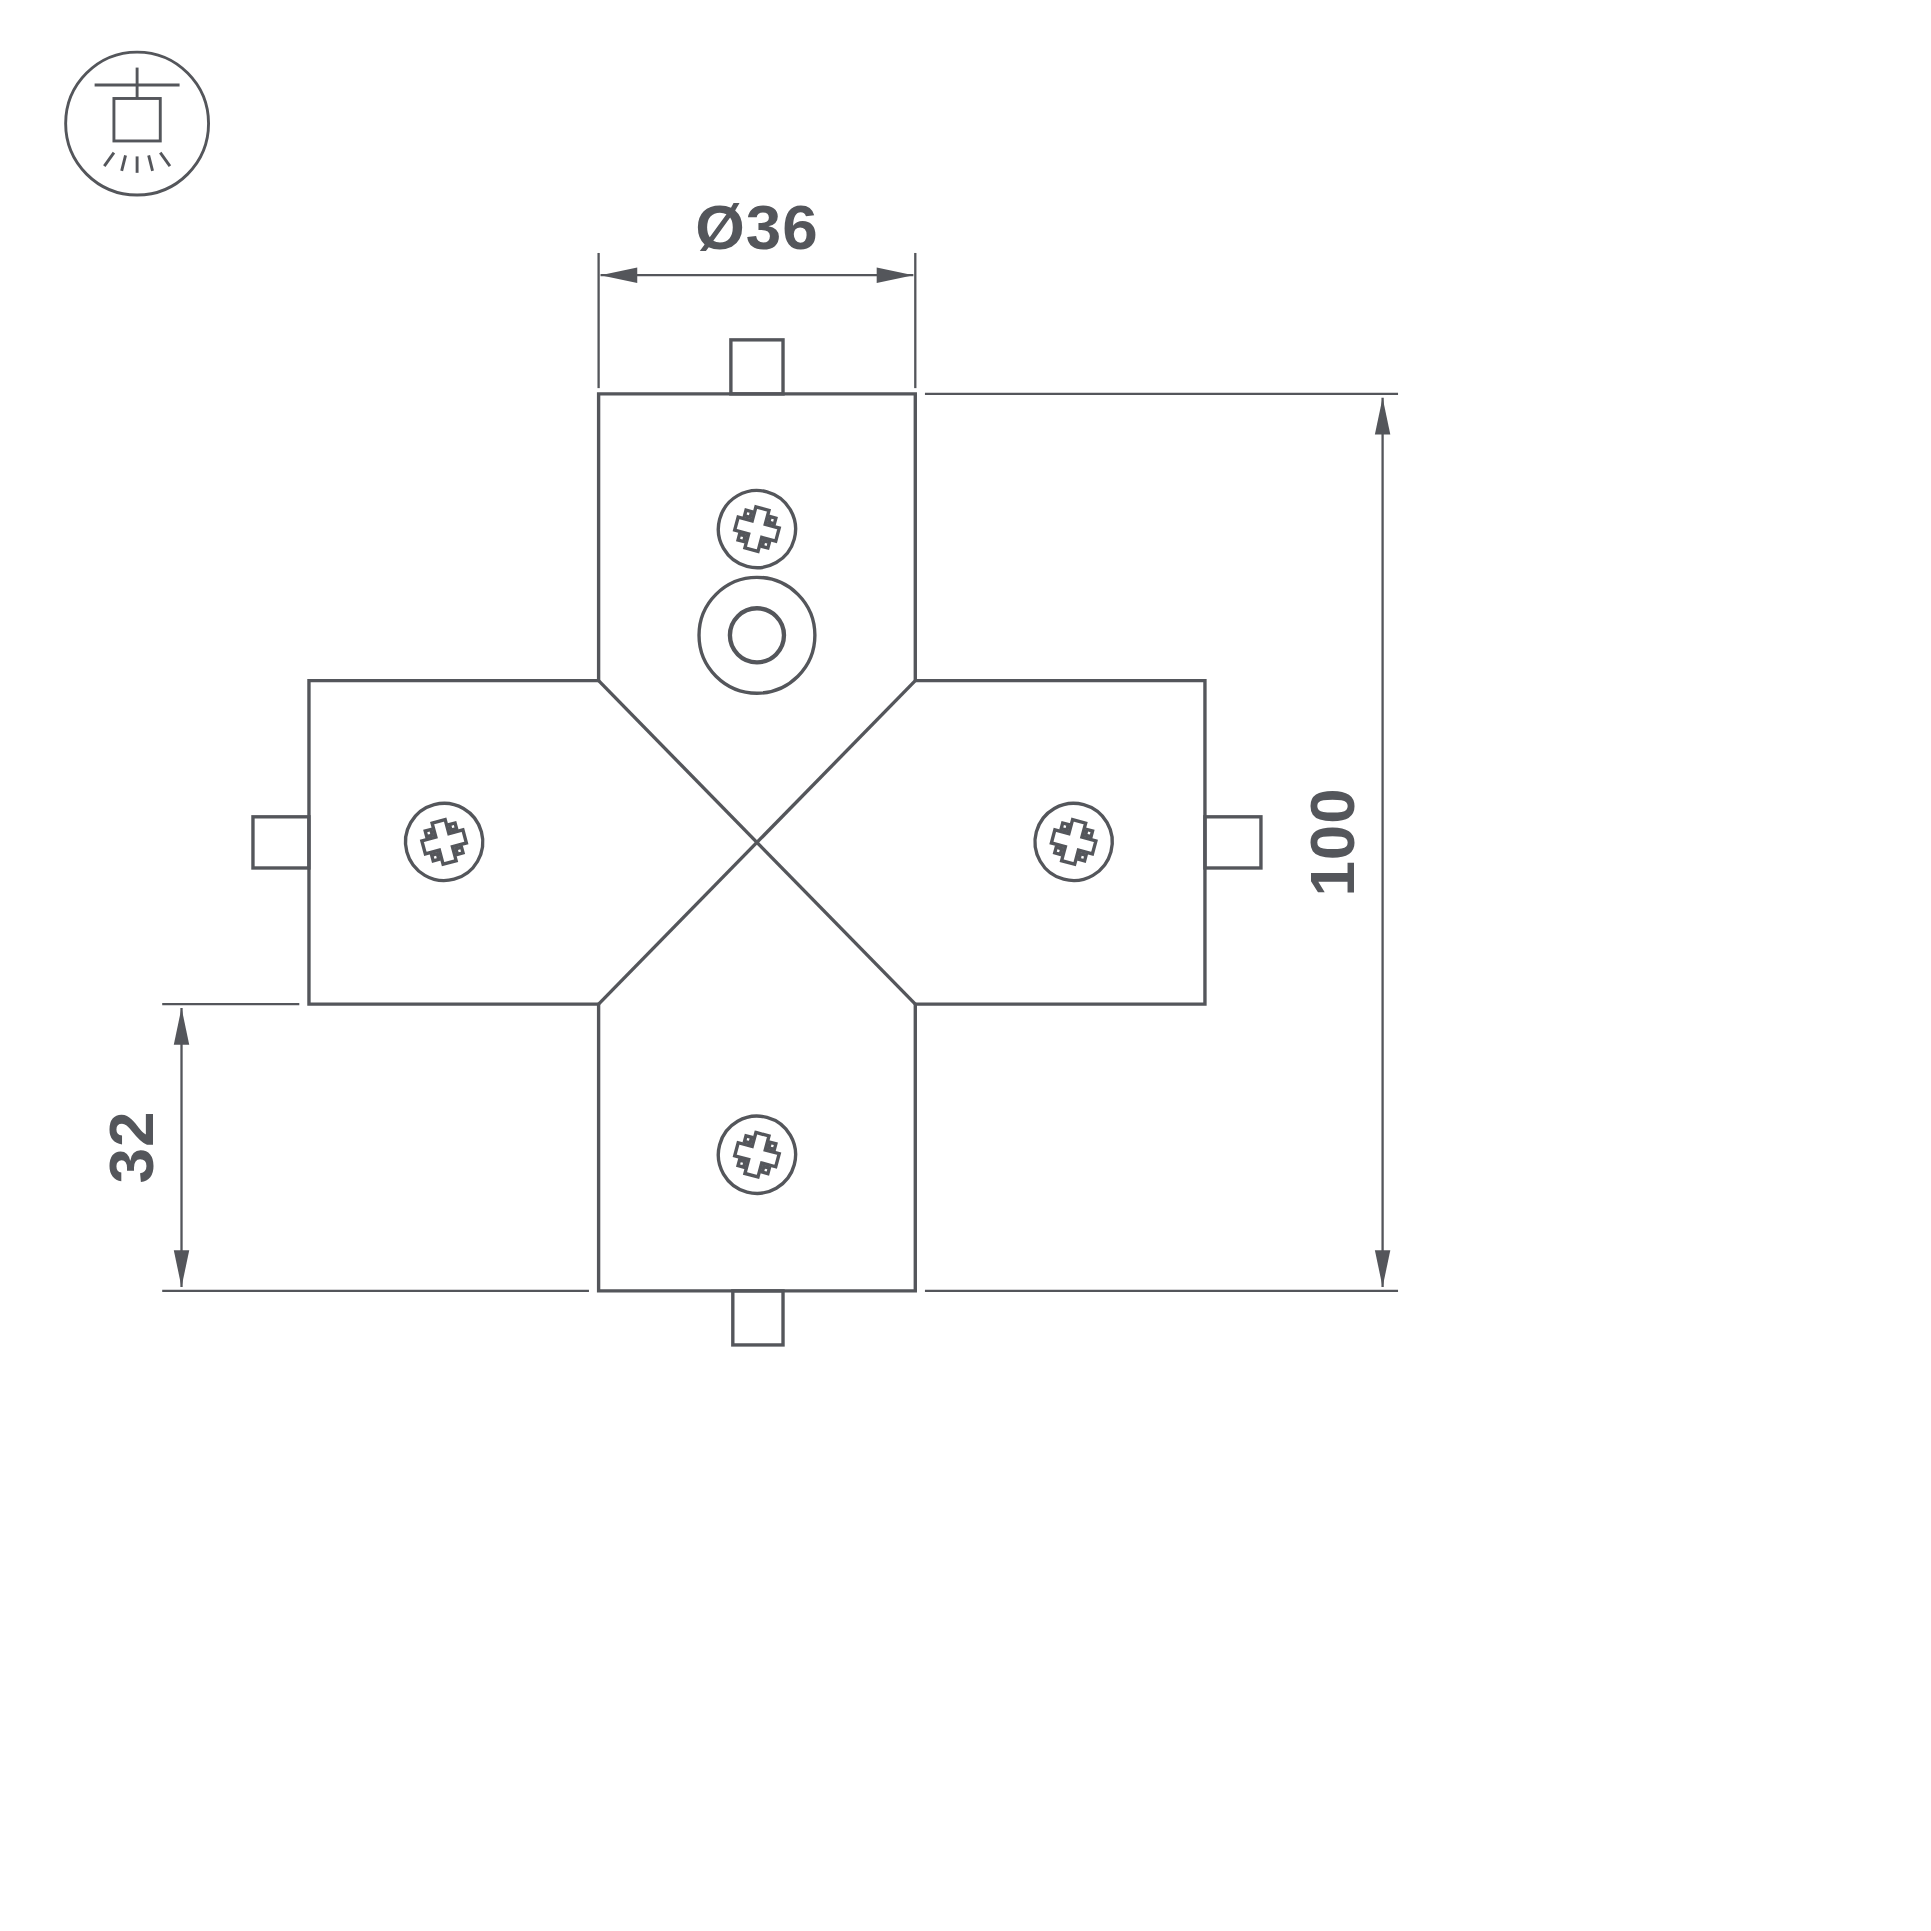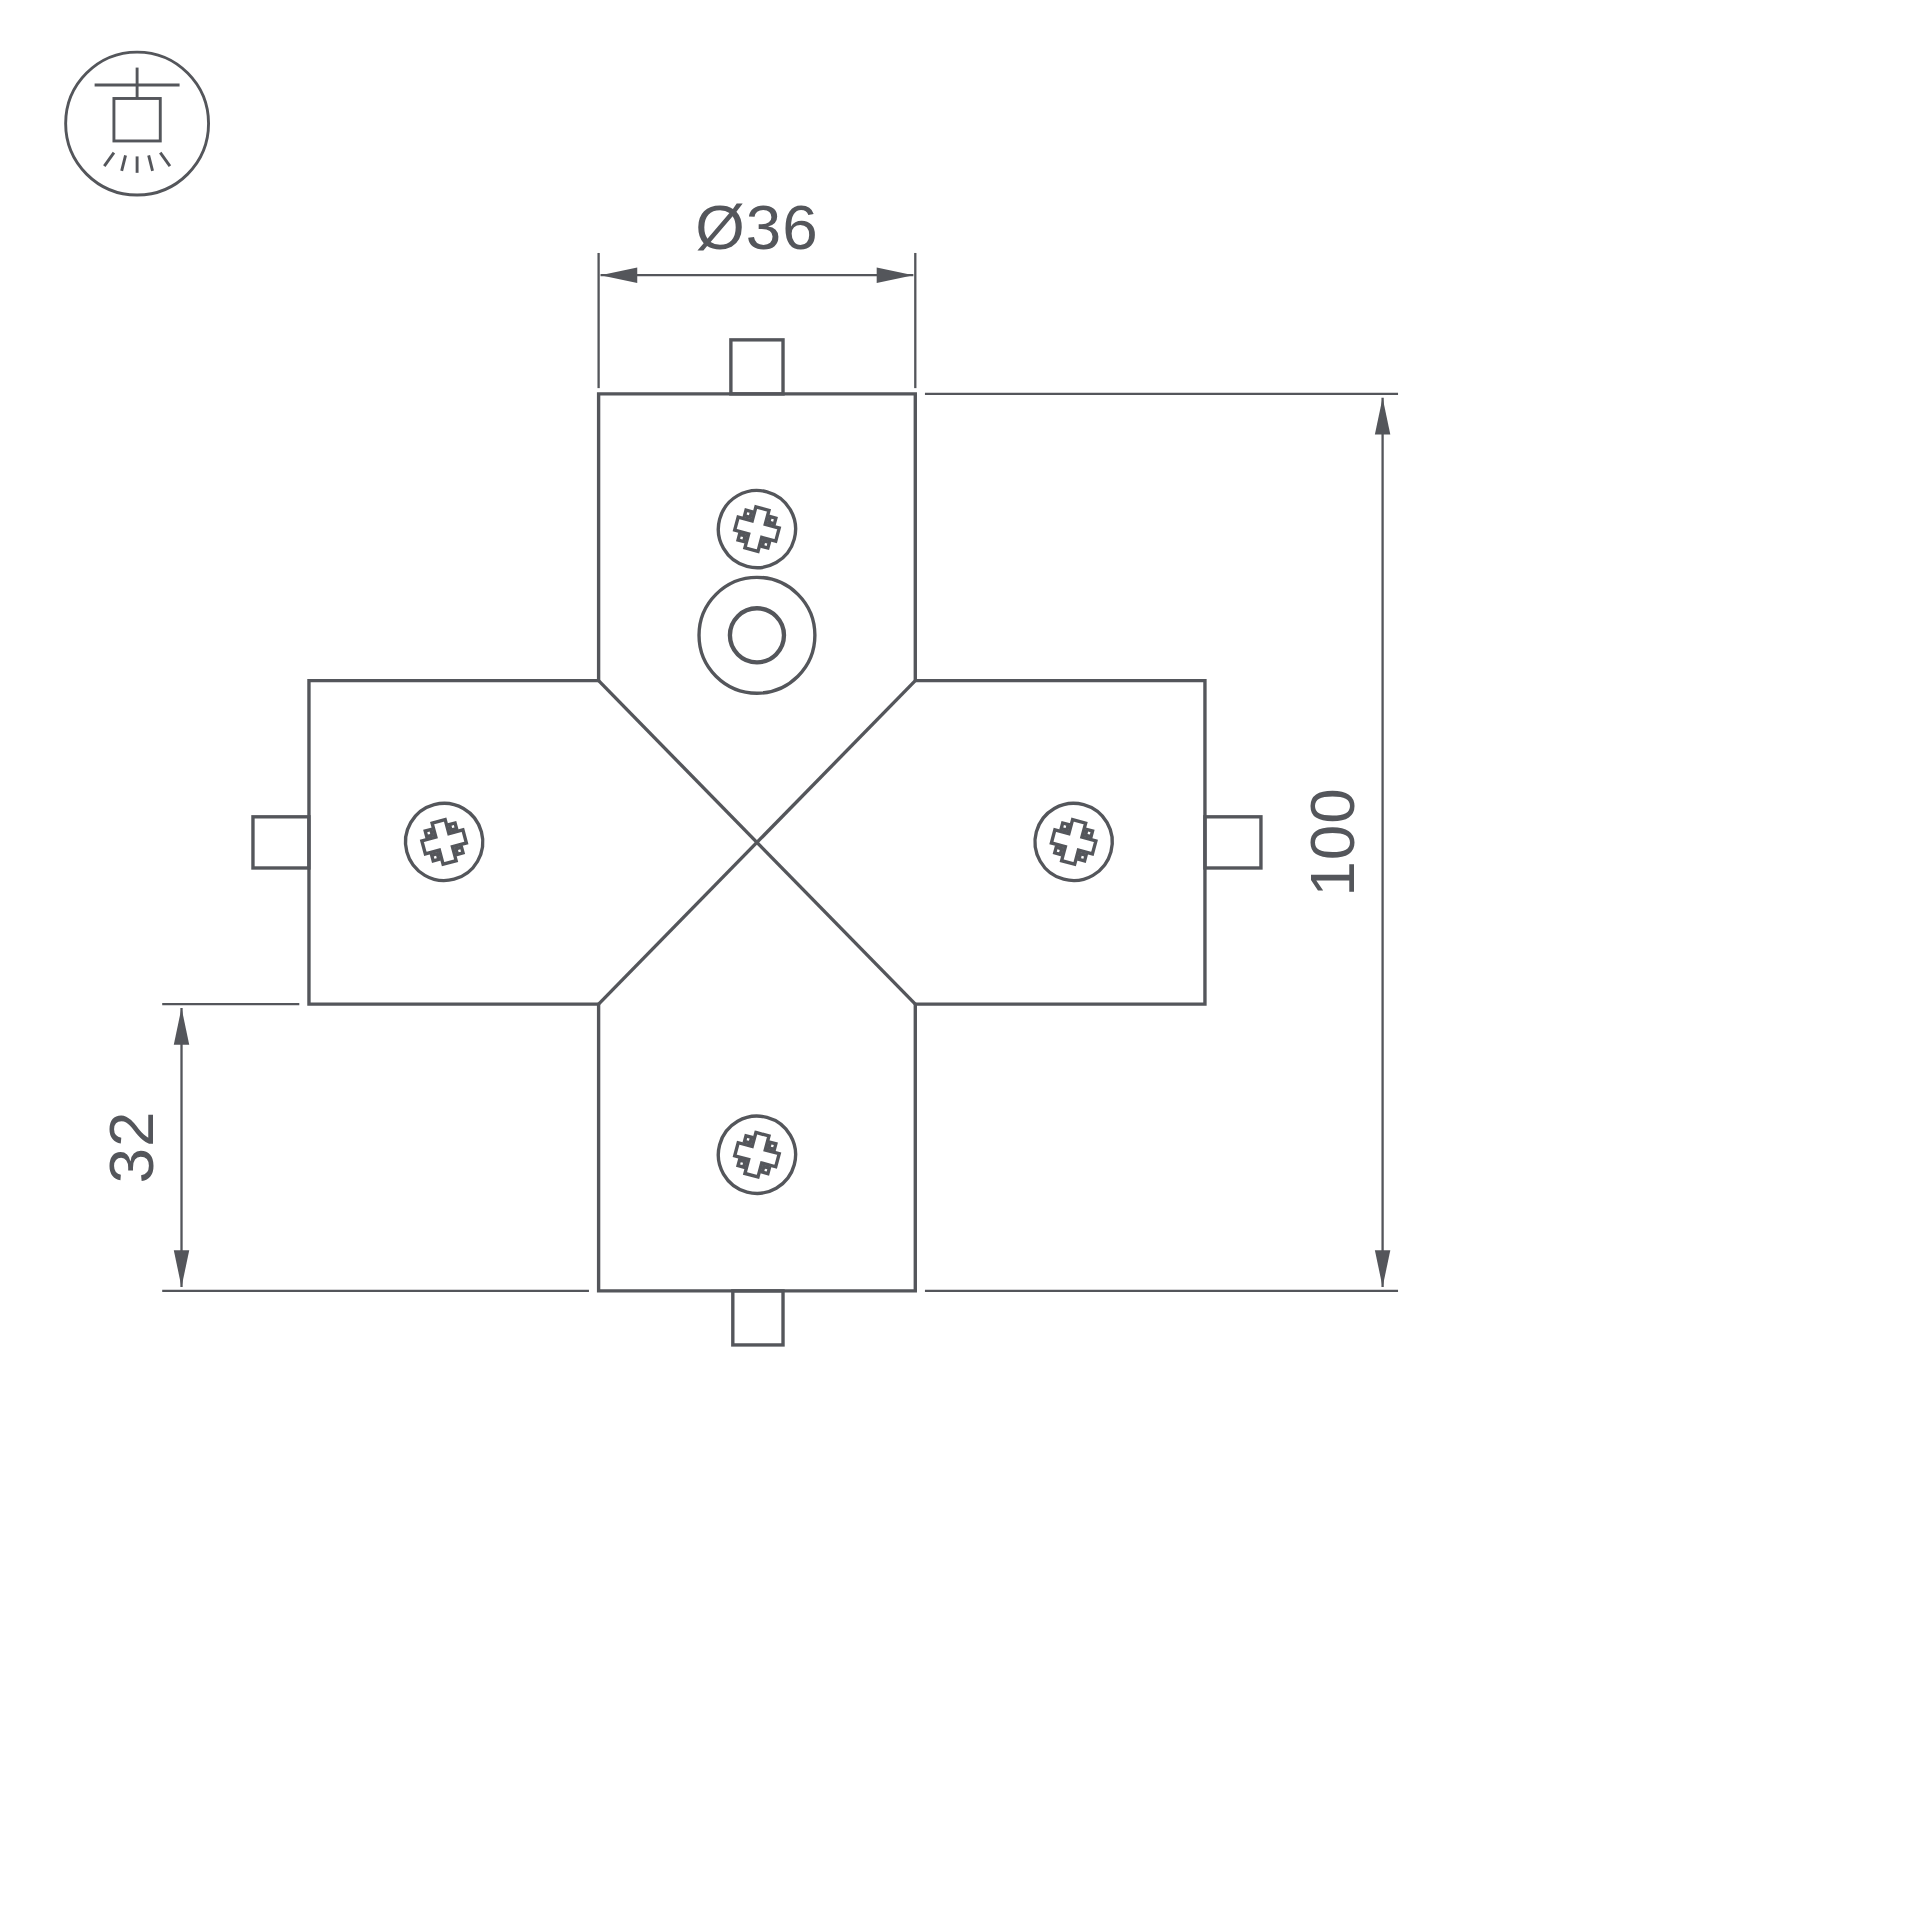--- a/index.html
+++ b/index.html
@@ -1,20 +1,21 @@
 <!DOCTYPE html>
 <html style="--color-line: #54565b; --color-background: #ffffff;"><head>
 <meta charset="utf-8">
 <style>
   html,body { margin:0; padding:0; background:#fff; }
   .canvas {
     width:1931px; height:1931px;
     position:relative;
     background: var(--color-background, #ffffff);
     font-family: "Liberation Sans", sans-serif;
+    font-weight: bold;
   }
   svg { display:block; width:100%; height:100%; }
   .ln   { stroke: var(--color-line, #54565b); fill:none; stroke-width:3.5; stroke-linejoin:miter; }
   .thin { stroke-width:2.4; }
   .thick{ stroke-width:4.5; }
   .arrow-fill { fill: var(--color-line, #54565b); stroke:none; }
   .dim-text {
     fill: var(--color-line, #54565b);
     font-family: "Liberation Sans", sans-serif;
     font-size: 66px;

